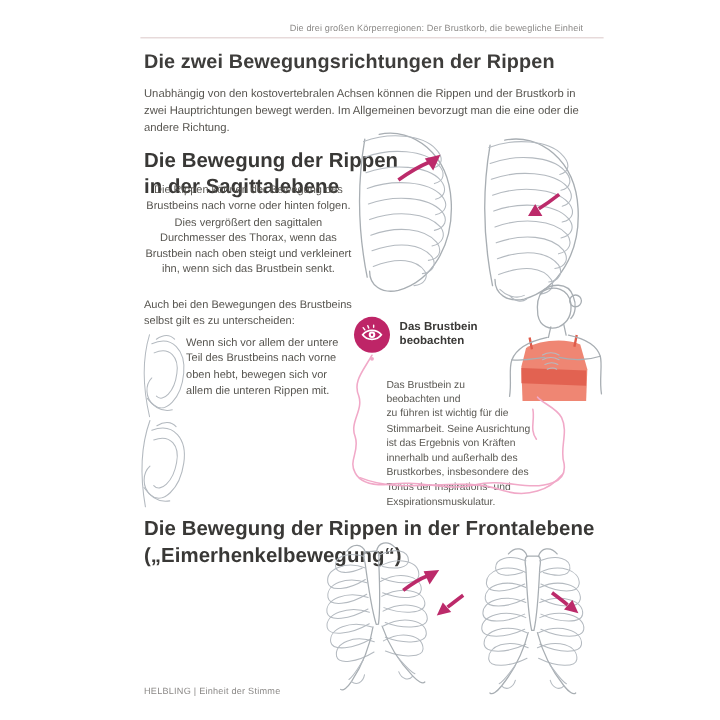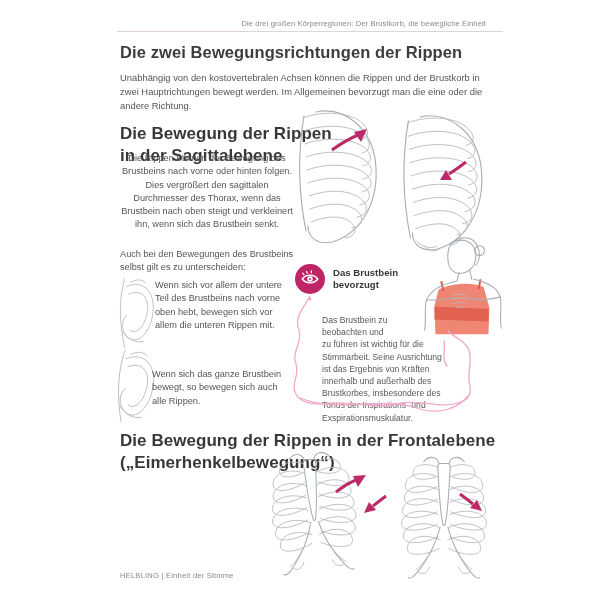--- a/index.html
+++ b/index.html
@@ -102,32 +102,31 @@
   </svg>
   <p class="abs body-txt case-1" style="margin:0">Wenn sich vor allem der untere Teil des Brustbeins nach vorne oben hebt, bewegen sich vor allem die unteren Rippen mit.</p>
 
   <svg class="lineart" style="left:109px;top:349px;transform:rotate(3deg)" width="52" height="78" viewBox="0 0 52 78">
     <path class="la-thin" d="M14,2 C8,22 8,48 14,74"></path>
     <path class="la-thin" d="M16,10 C34,2 46,16 44,36 C42,58 28,72 18,64 C10,58 10,46 16,40"></path>
     <path class="la-thin" d="M18,18 C32,12 40,22 38,36 C36,52 26,62 20,56"></path>
     <path class="la-thin" d="M20,6 C26,2 32,2 36,6"></path>
     <path class="la-thin" d="M12,58 C18,66 26,70 34,68"></path>
   </svg>
-  <p class="abs body-txt case-2" style="margin:0">Wenn sich das ganze Brustbein bewegt, so bewegen sich auch alle Rippen.</p>
 
   <div class="abs badge" style="background:#be2567">
     <svg width="22" height="22" viewBox="0 0 24 24">
       <path d="M3.5,12 C7.5,6.5 16.5,6.5 20.5,12 C16.5,17.5 7.5,17.5 3.5,12 Z" fill="none" stroke="#ffffff" stroke-width="1.6"></path>
       <circle cx="12" cy="12" r="3" fill="#ffffff"></circle>
       <circle cx="12" cy="12" r="1.1" fill="#be2567"></circle>
       <path d="M5.5,7.5 L4,5.5 M9,5.8 L8.2,3.8 M13.5,5.2 L13.5,3.2" stroke="#ffffff" stroke-width="1.3" stroke-linecap="round" fill="none"></path>
     </svg>
   </div>
   <h3 class="abs box-heading" style="margin:0">Das Brustbein
-bevorzugt</h3>
+beobachten</h3>
   <p class="abs box-body" style="margin:0">
     <span class="spacer"></span><span>Das Brustbein zu beobachten und zu führen ist wichtig für die Stimmarbeit. Seine Ausrichtung ist das Ergebnis von Kräften innerhalb und außerhalb des Brustkorbes, insbesondere des Tonus der Inspirations- und Exspirationsmuskulatur.</span>
   </p>
 
   <svg class="lineart" style="left:405px;top:234px" width="108" height="112" viewBox="0 0 110 112">
     <path d="M34,56 C44,50 66,47 80,53 L86,74 L85,101 L31,101 L30,72 Z" fill="#ef8673" stroke="none"></path>
     <path d="M30,73 L85,75 L85,88 L30,86 Z" fill="#df5c4b" stroke="none" opacity="0.85"></path>
     <path d="M39,57 L37,47 M75,55 L77,45" stroke="#df5c4b" stroke-width="2" fill="none"></path>
     <path class="la" d="M48,8 C58,2 70,6 72,18 C73,27 70,34 62,38 C54,41 46,38 44,28 C43,20 44,12 48,8"></path>
     <path class="la" d="M46,10 C54,0 70,0 74,12 C77,19 76,27 72,31"></path>

